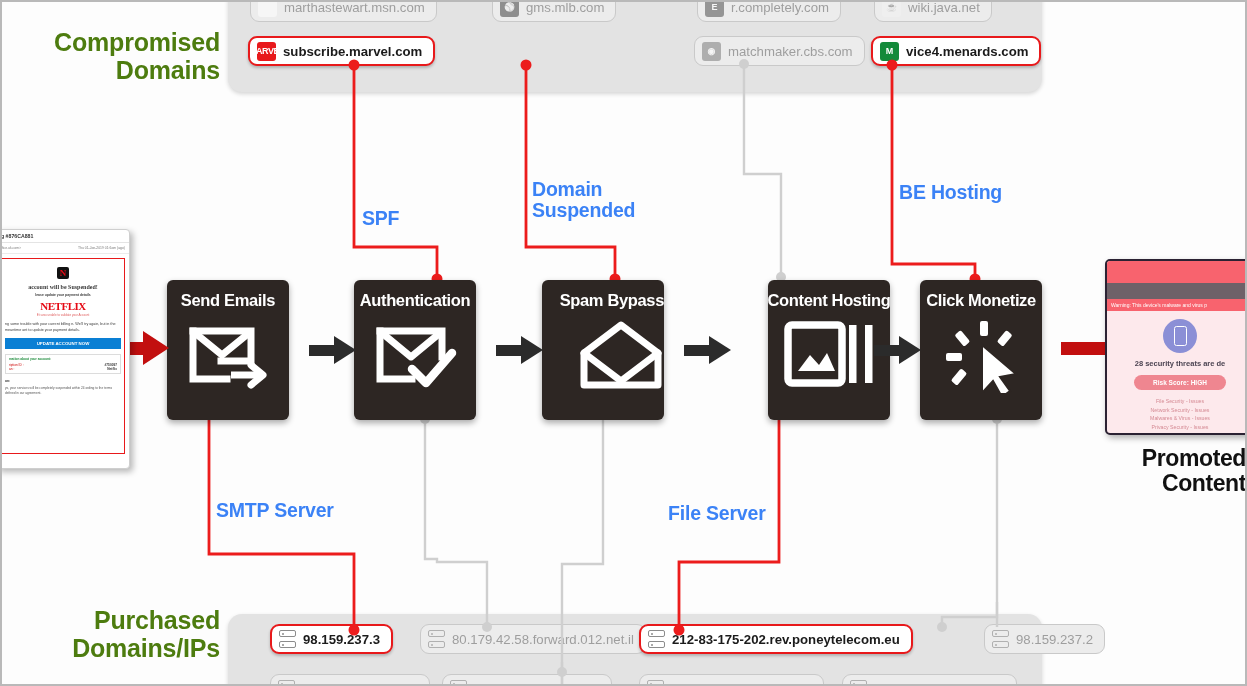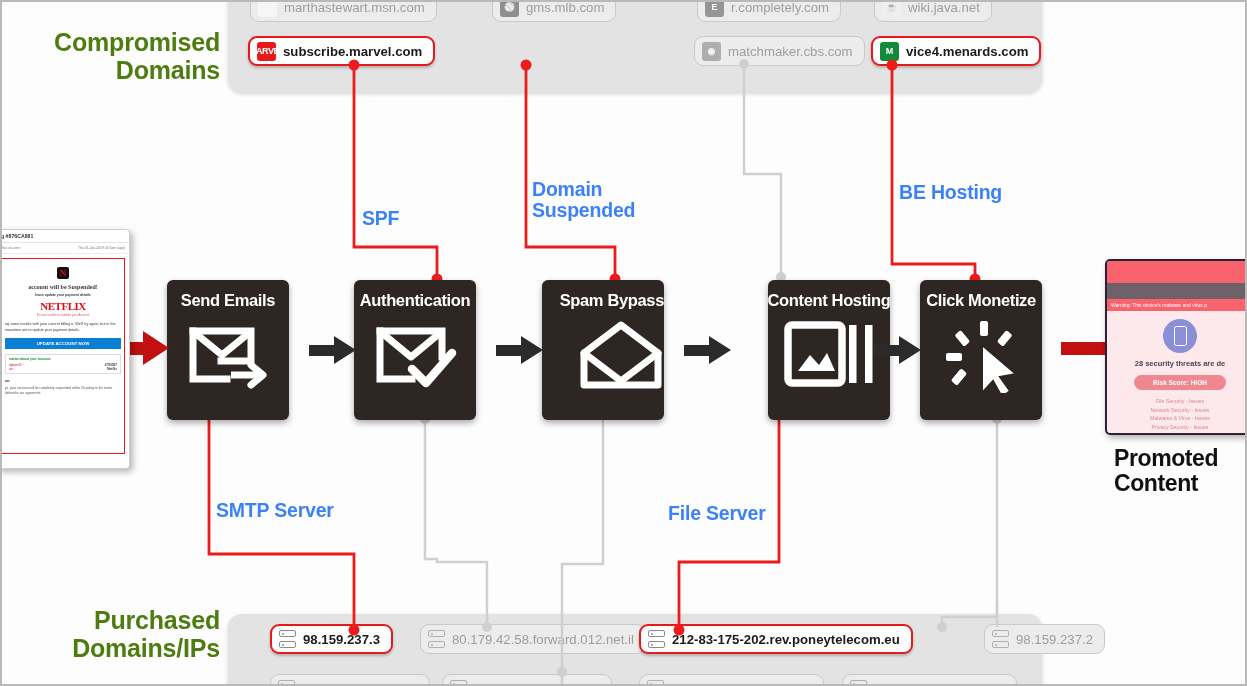--- a/index.html
+++ b/index.html
@@ -226,21 +226,21 @@
   #promo-shot .p-phone { width:13px;height:20px;border:1.6px solid #fff;border-radius:2.5px; }
   #promo-shot .p-threat { text-align:center; font-size:7.5px; font-weight:bold; color:#4c4452; white-space:nowrap; }
   #promo-shot .p-risk {
     margin:7px auto 0; width:92px; background:#ef8690; color:#fff;
     font-size:6.5px; font-weight:bold; text-align:center; padding:4px 0; border-radius:9px;
   }
   #promo-shot .p-list { margin-top:7px; text-align:center; font-size:5.2px; color:#d58a94; line-height:1.65;}
 
   #label-promoted {
     position:absolute; left:1112px; top:444px; width:132px;
-    text-align:left; font-size:23px; font-weight:bold; color:#111; line-height:1.1;
+    text-align:right; font-size:23px; font-weight:bold; color:#111; line-height:1.1;
     letter-spacing:-.4px;
   }
 </style>
 </head>
 <body>
 
 <div id="stage">
 
   <div class="band" id="band-top"></div>
   <div class="band" id="band-bottom"></div>

